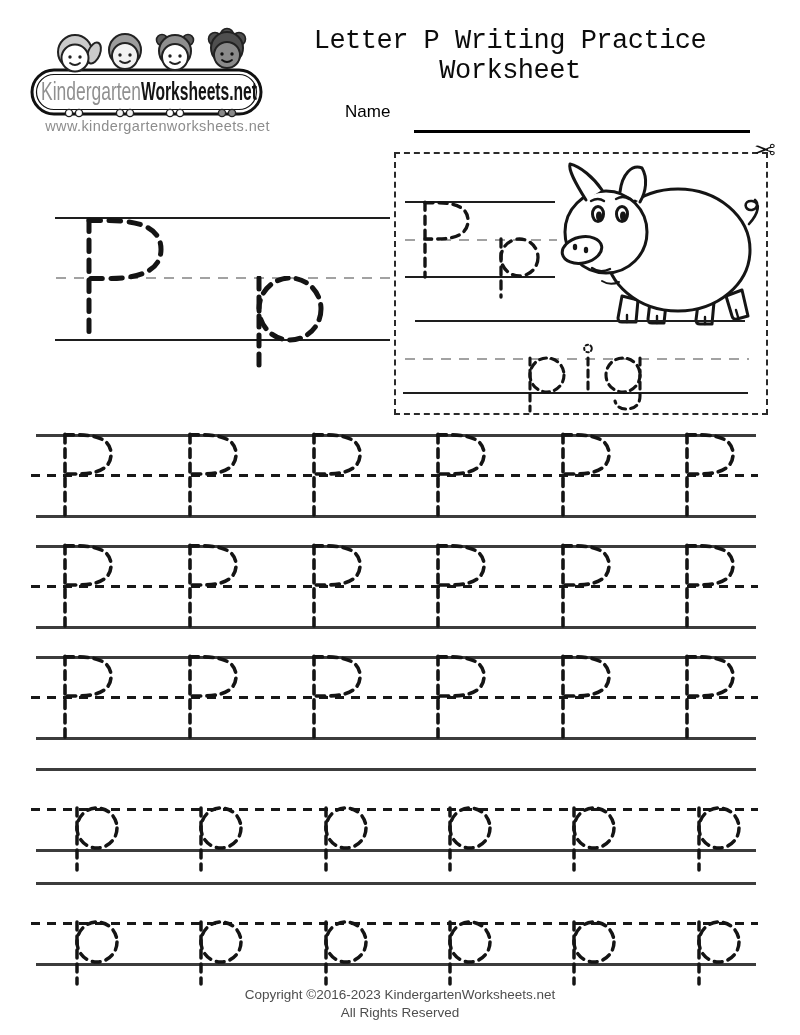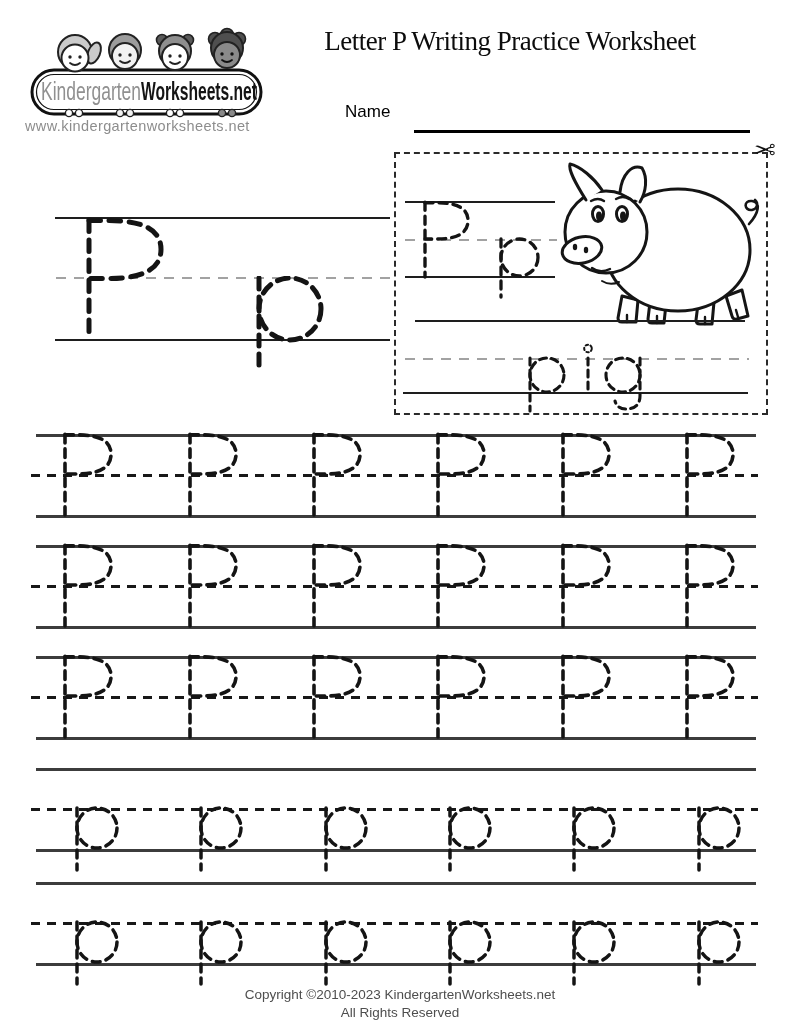--- a/index.html
+++ b/index.html
@@ -7,22 +7,22 @@
          font-family:"Liberation Sans",sans-serif;color:#111;}
   .abs{position:absolute;}
   
   .sline{position:absolute;height:2.6px;background:#3c3c3c;}
   .sline2{position:absolute;height:2.4px;background:#1e1e1e;}
   .dashd{position:absolute;height:2.6px;
          background:repeating-linear-gradient(90deg,#181818 0 9px,transparent 9px 16px);}
   .dashg{position:absolute;height:2.2px;
          background:repeating-linear-gradient(90deg,#a2a2a2 0 10px,transparent 10px 18px);}
   #title{position:absolute;left:252px;top:26px;width:516px;text-align:center;
-         font-family:Liberation Serif, serif;font-size:27px;letter-spacing:-0.5px;color:#0c0c0c;}
-  #www{position:absolute;left:25px;top:118px;width:245px;text-align:left;
+         font-family:Liberation Mono, monospace;font-size:27px;letter-spacing:-0.5px;color:#0c0c0c;}
+  #www{position:absolute;left:25px;top:118px;width:245px;text-align:right;
        font-size:14.5px;letter-spacing:.4px;color:#8d8d8d;}
   #nameLabel{position:absolute;left:345px;top:102px;font-size:17px;color:#000;}
   #nameLine{position:absolute;left:414px;top:130px;width:336px;height:2.6px;background:#000;}
   #cutout{position:absolute;left:394px;top:152px;width:374px;height:263px;
           border:2.2px dashed #2a2a2a;box-sizing:border-box;}
   #scissors{position:absolute;right:-10px;top:-17px;font-size:26px;color:#111;
             font-family:"DejaVu Sans",sans-serif;transform:scaleX(-1);line-height:1;}
   .foot{position:absolute;left:0;width:800px;text-align:center;color:#4e4e4e;font-size:13.5px;}
   #foot1{top:987px;} #foot2{top:1005px;}
 </style>
@@ -310,15 +310,15 @@
           <line x1="3" y1="2" x2="3" y2="64" stroke-width="3.5" stroke-dasharray="8 6"></line>
           <circle cx="23" cy="22" r="20" stroke-width="3.5" stroke-dasharray="8 6"></circle>
         </svg>
         <svg class="abs" style="left:696px;top:38px" width="48" height="66" viewBox="0 0 48 66" fill="none" stroke="#141414" stroke-linecap="round">
           <line x1="3" y1="2" x2="3" y2="64" stroke-width="3.5" stroke-dasharray="8 6"></line>
           <circle cx="23" cy="22" r="20" stroke-width="3.5" stroke-dasharray="8 6"></circle>
         </svg>
       </div>
     </div>
 
-  <div id="foot1" class="foot">Copyright ©2010-2023 KindergartenWorksheets.net</div>
+  <div id="foot1" class="foot">Copyright ©2016-2023 KindergartenWorksheets.net</div>
   <div id="foot2" class="foot">All Rights Reserved</div>
 </div>
 
 </body></html>

